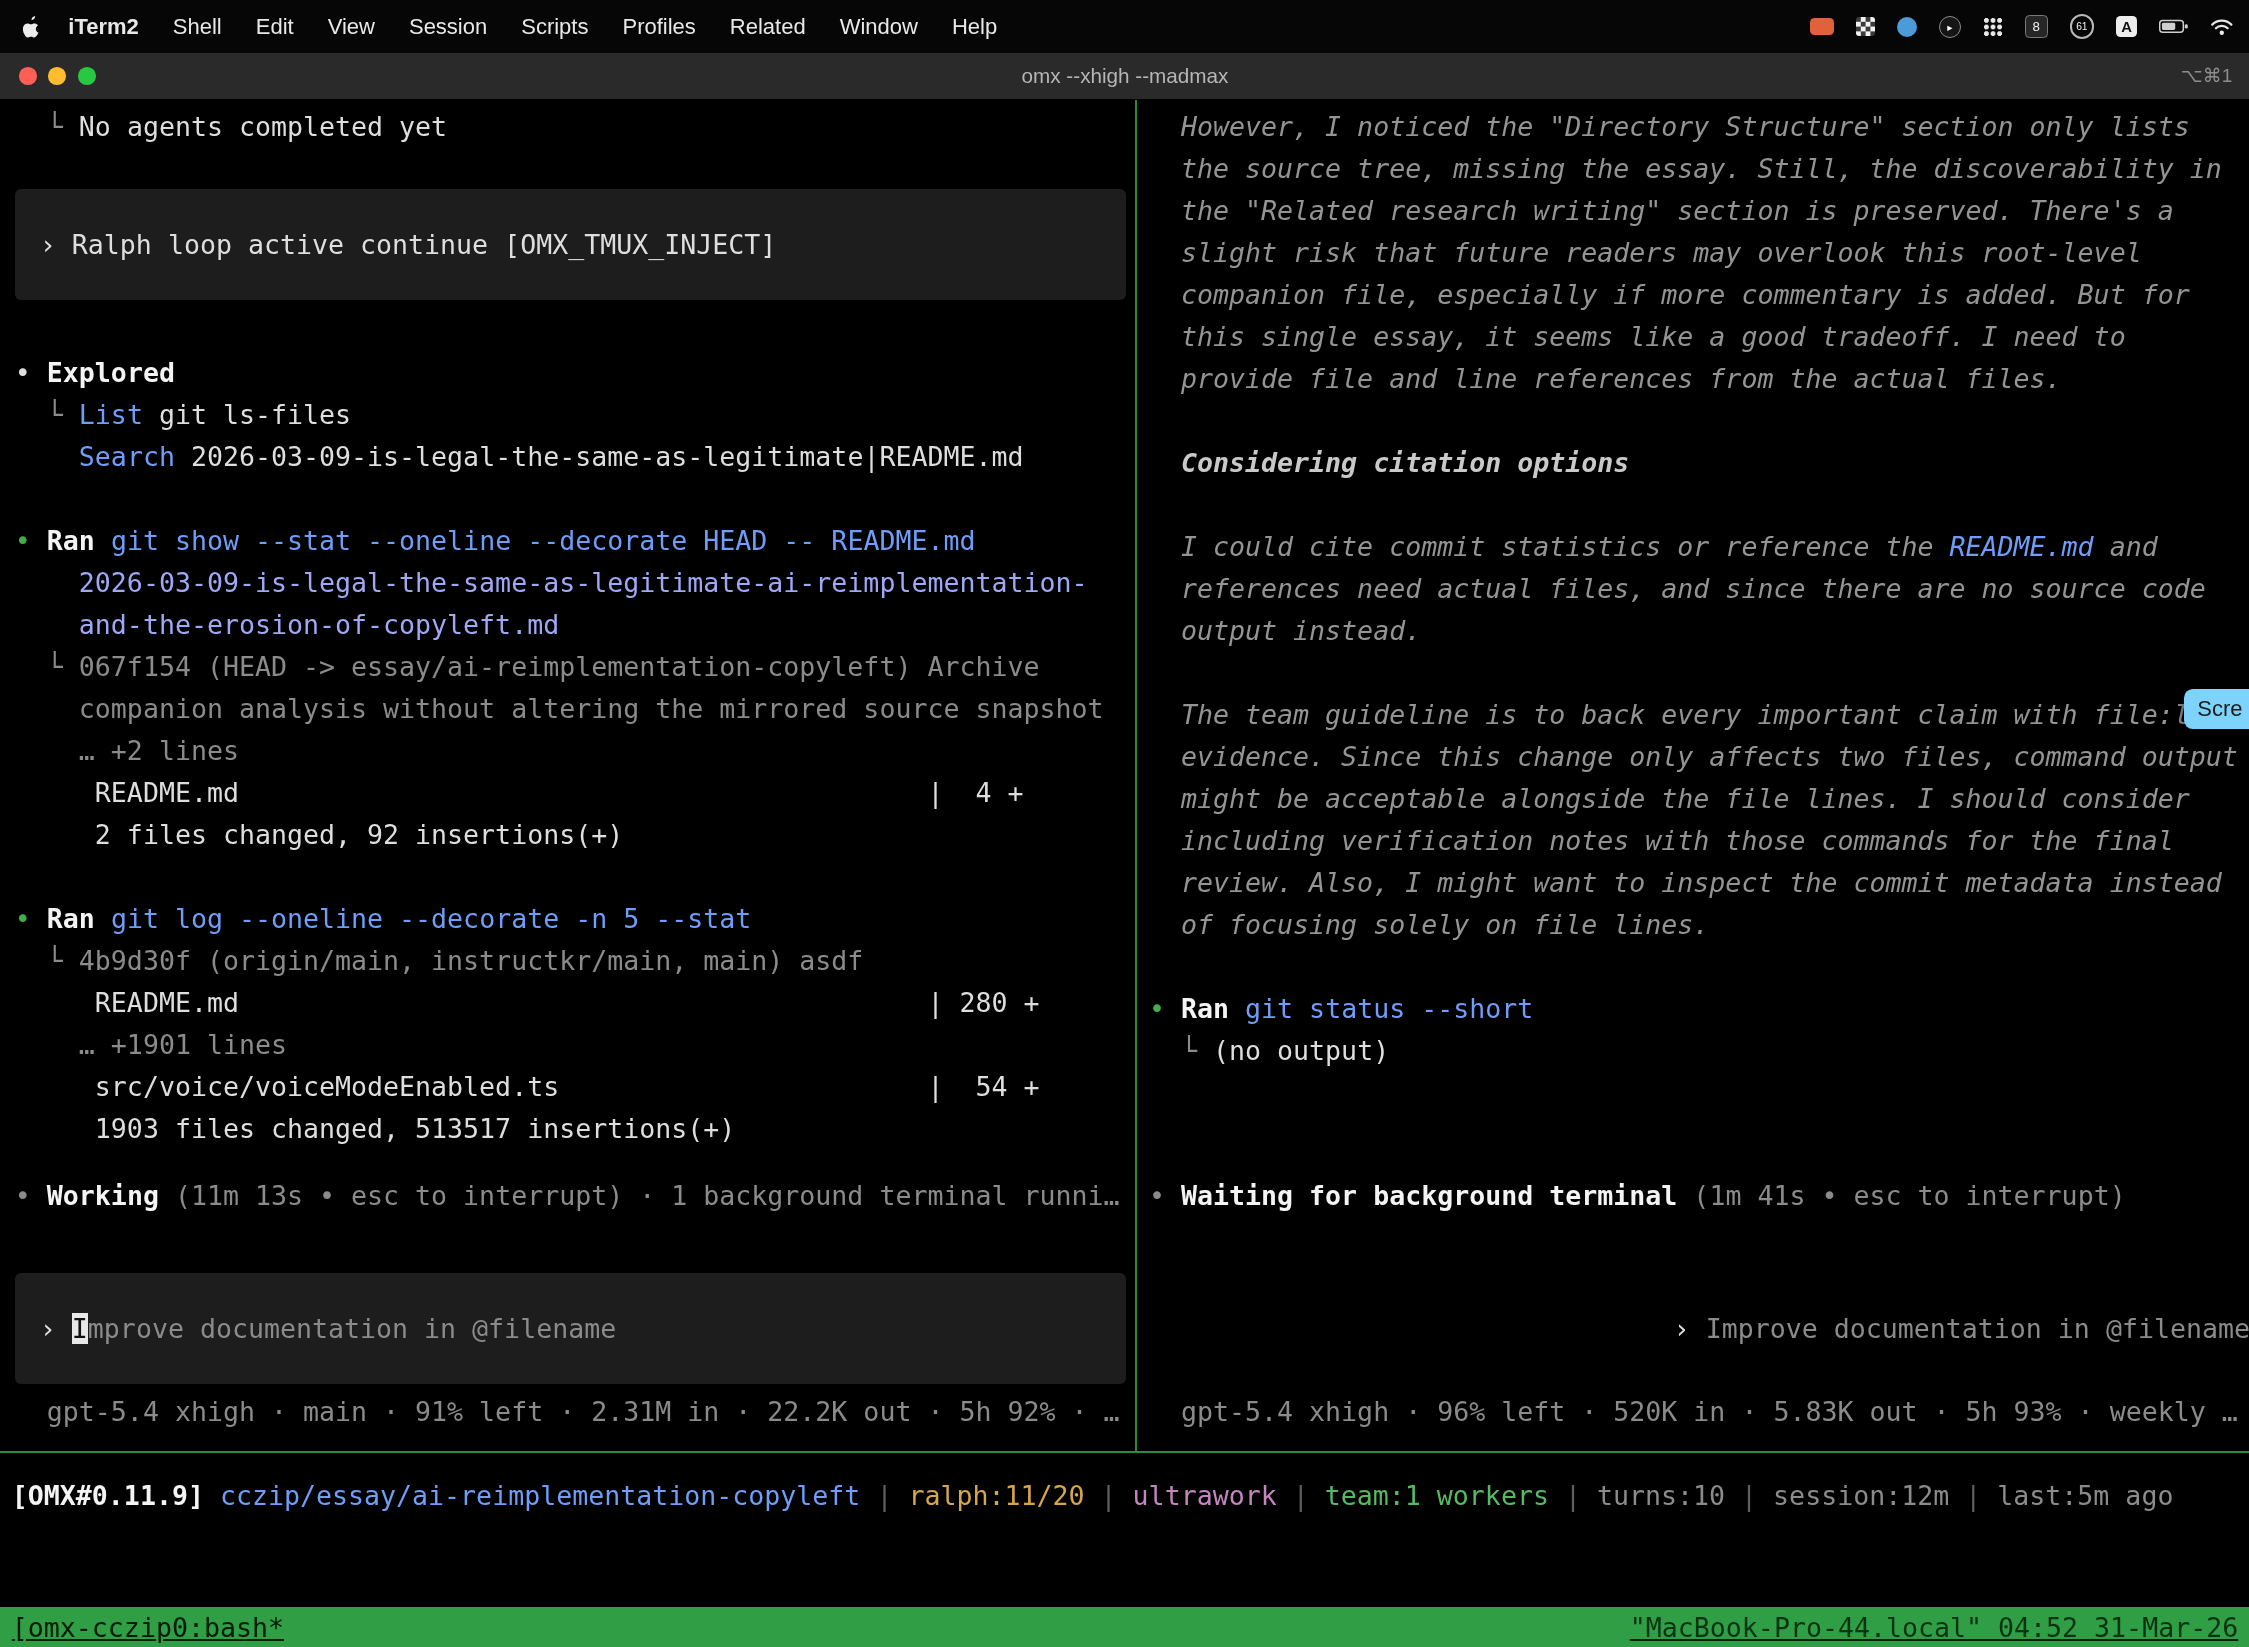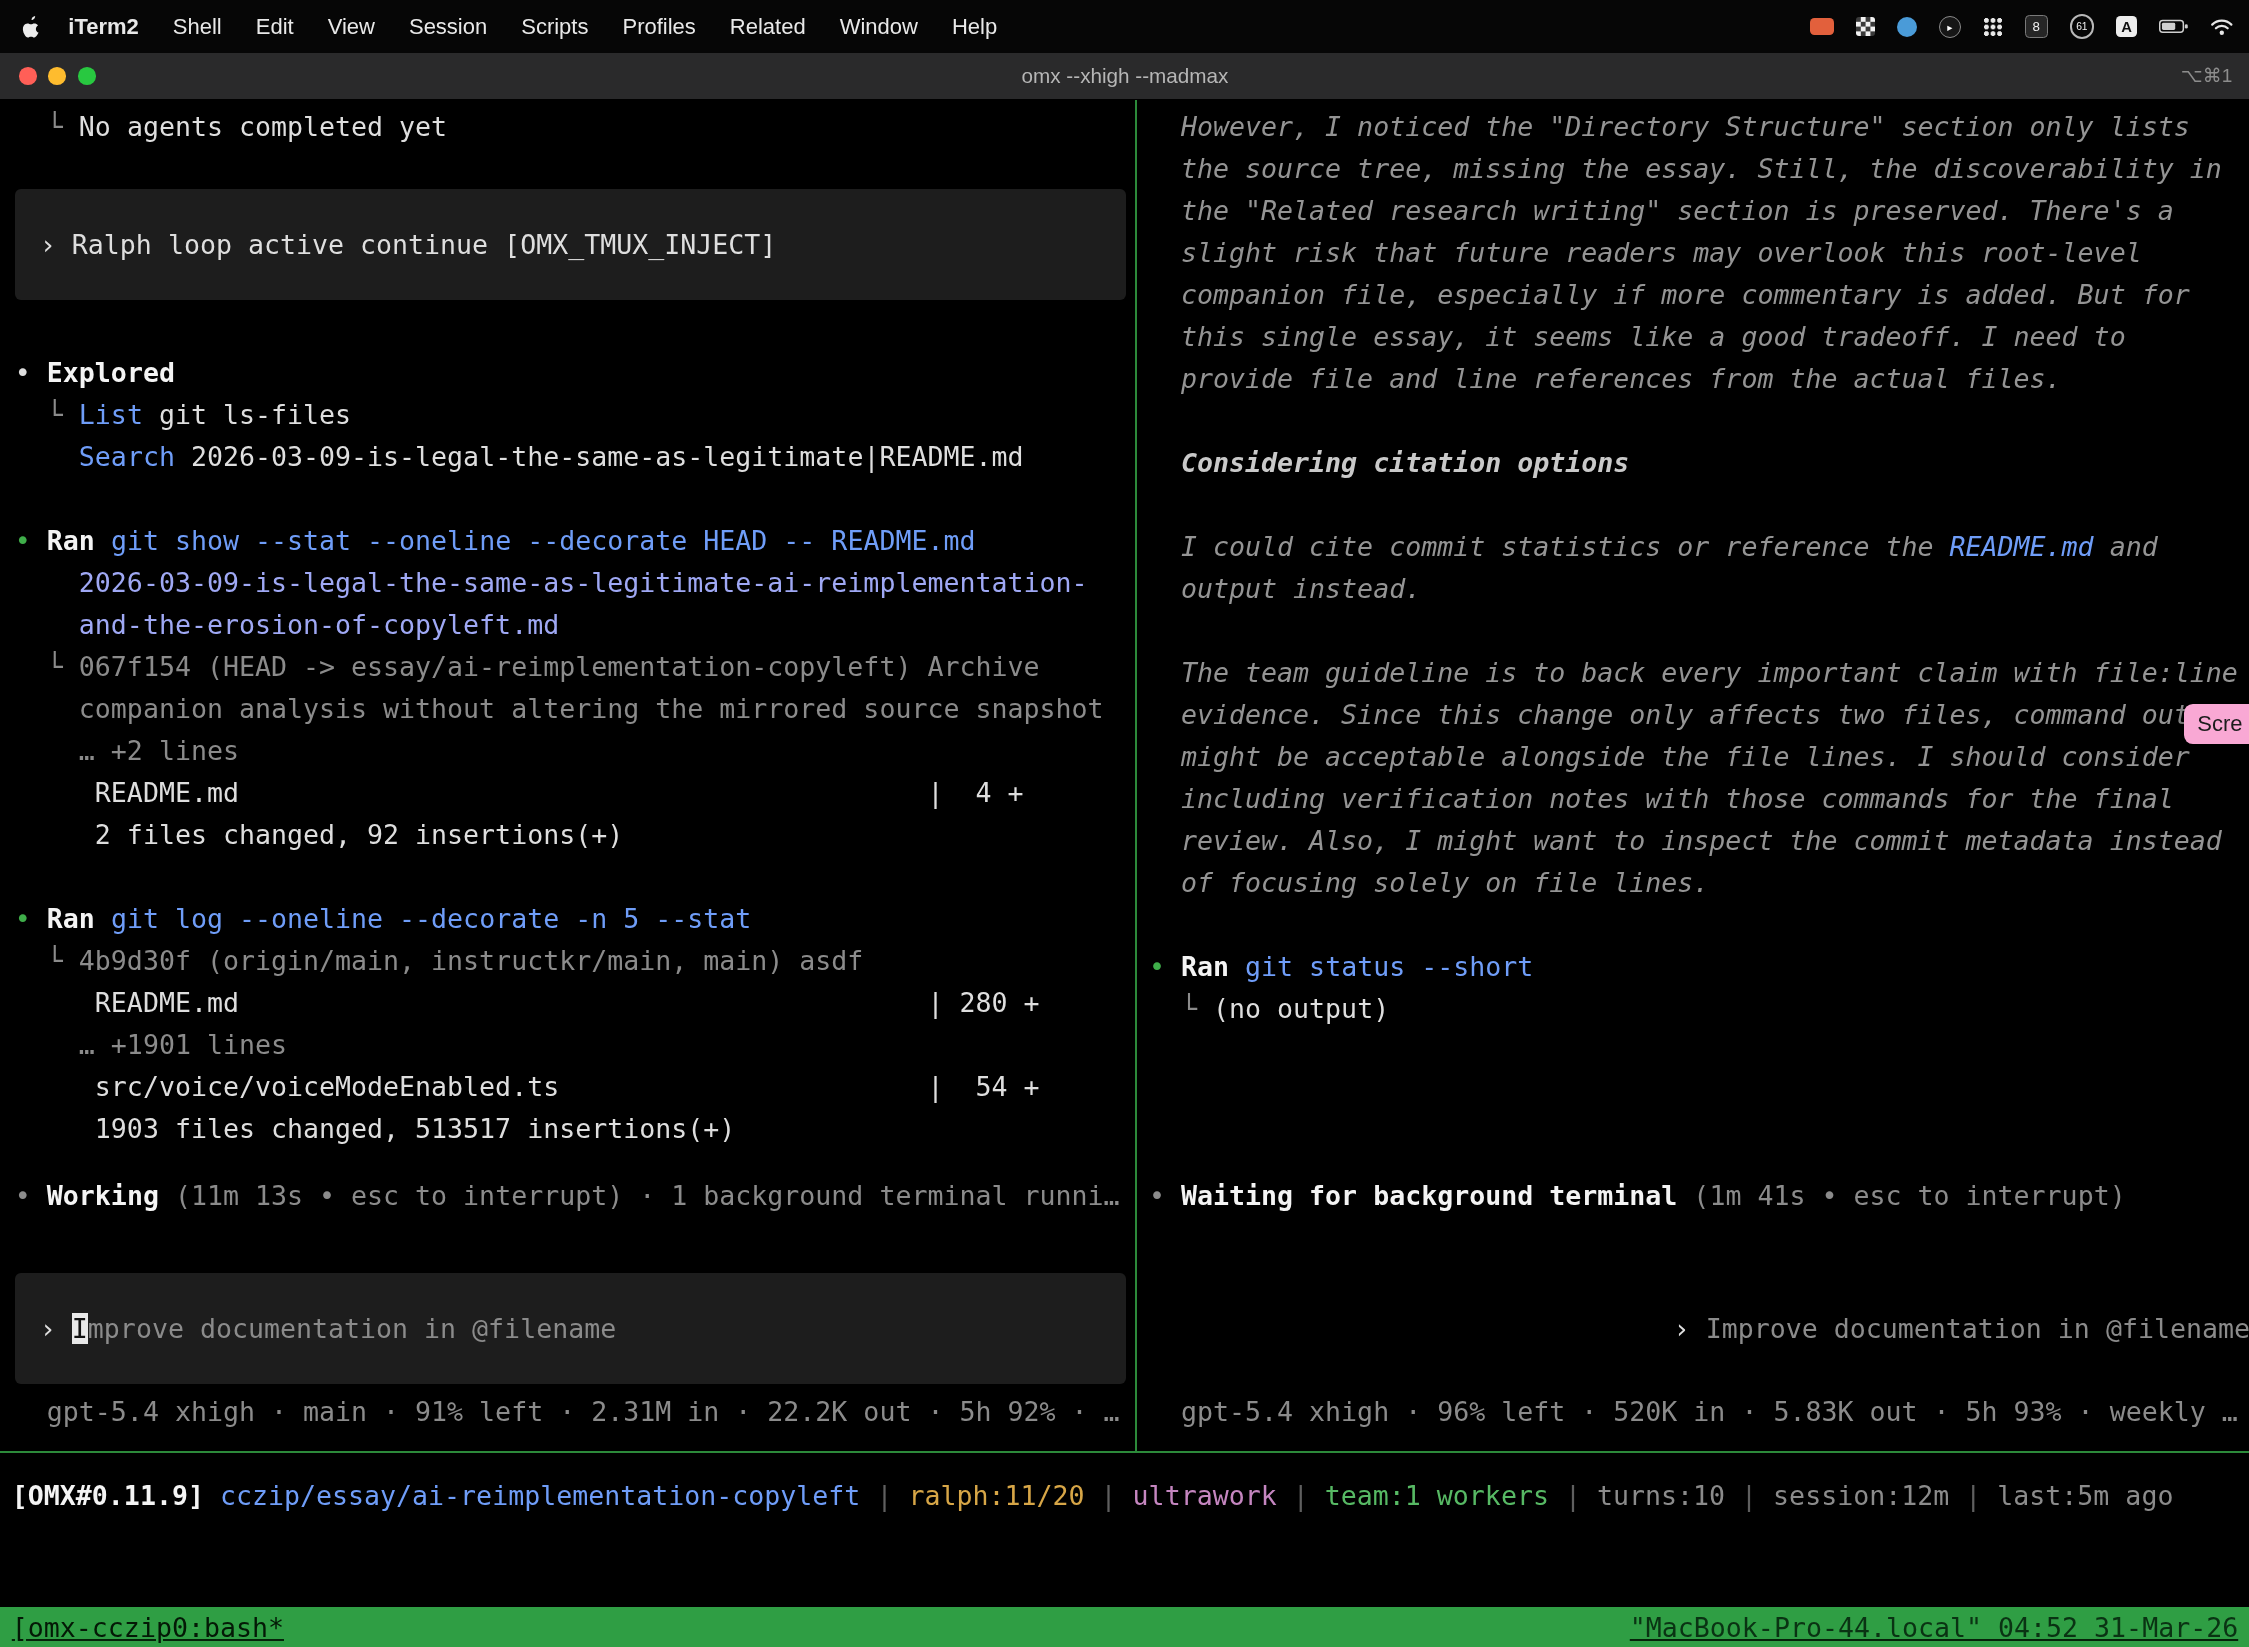--- a/index.html
+++ b/index.html
@@ -58,21 +58,21 @@
               padding-left:25px;margin:41px 8.9px 52px 0;}
   .prompt-box{background:#1d1d1d;border-radius:5.9px;height:111px;display:flex;align-items:center;
               padding-left:25px;margin:56px 8.9px 7.4px 0;}
   .footer{margin-top:auto;}
   .r-prompt{margin-top:91px;margin-bottom:41px;text-align:right;}
   .hline{height:2.2px;background:#2c8a3a;}
   .omx-bar{height:154px;padding:22px 0 0 11.8px;box-sizing:border-box;}
   .tmux-bar{height:41px;background:#2f9e44;display:flex;justify-content:space-between;align-items:center;
             padding:0 11.8px;color:#06230a;font-size:26.6px;text-decoration:underline;}
   .tmux-left{color:#041906;} .tmux-right{color:#0a3313;}
-  .popup{position:absolute;right:0;top:704px;background:#f9a8d4;color:#1c1c1c;border-radius:8.9px 0 0 8.9px;
+  .popup{position:absolute;right:0;top:689px;background:#7dd3fc;color:#1c1c1c;border-radius:8.9px 0 0 8.9px;
          height:40px;display:flex;align-items:center;padding:0 7.4px 0 13.3px;
          font-family:"Liberation Sans","DejaVu Sans",sans-serif;font-size:22px;box-shadow:0 3px 10.3px rgba(0,0,0,.6);}
 </style>
 </head>
 <body>
 
 <div class="screen">
 
   <div class="menubar">
     <div class="menubar-left">
@@ -176,20 +176,21 @@
             <div class="line"><span class="seg it">  the source tree, missing the essay. Still, the discoverability in</span></div>
             <div class="line"><span class="seg it">  the "Related research writing" section is preserved. There's a</span></div>
             <div class="line"><span class="seg it">  slight risk that future readers may overlook this root-level</span></div>
             <div class="line"><span class="seg it">  companion file, especially if more commentary is added. But for</span></div>
             <div class="line"><span class="seg it">  this single essay, it seems like a good tradeoff. I need to</span></div>
             <div class="line"><span class="seg it">  provide file and line references from the actual files.</span></div>
             <div class="line"> </div>
             <div class="line"><span class="seg itb">  Considering citation options</span></div>
             <div class="line"> </div>
             <div class="line"><span class="seg it">  I could cite commit statistics or reference the </span><span class="seg itblue">README.md</span><span class="seg it"> and</span></div>
+            <div class="line"><span class="seg it">  references need actual files, and since there are no source code</span></div>
             <div class="line"><span class="seg it">  output instead.</span></div>
             <div class="line"> </div>
             <div class="line"><span class="seg it">  The team guideline is to back every important claim with file:line</span></div>
             <div class="line"><span class="seg it">  evidence. Since this change only affects two files, command output</span></div>
             <div class="line"><span class="seg it">  might be acceptable alongside the file lines. I should consider</span></div>
             <div class="line"><span class="seg it">  including verification notes with those commands for the final</span></div>
             <div class="line"><span class="seg it">  review. Also, I might want to inspect the commit metadata instead</span></div>
             <div class="line"><span class="seg it">  of focusing solely on file lines.</span></div>
             <div class="line"> </div>
             <div class="line"><span class="seg grn">• </span><span class="seg wb">Ran</span><span class="seg blue"> git status --short</span></div>

